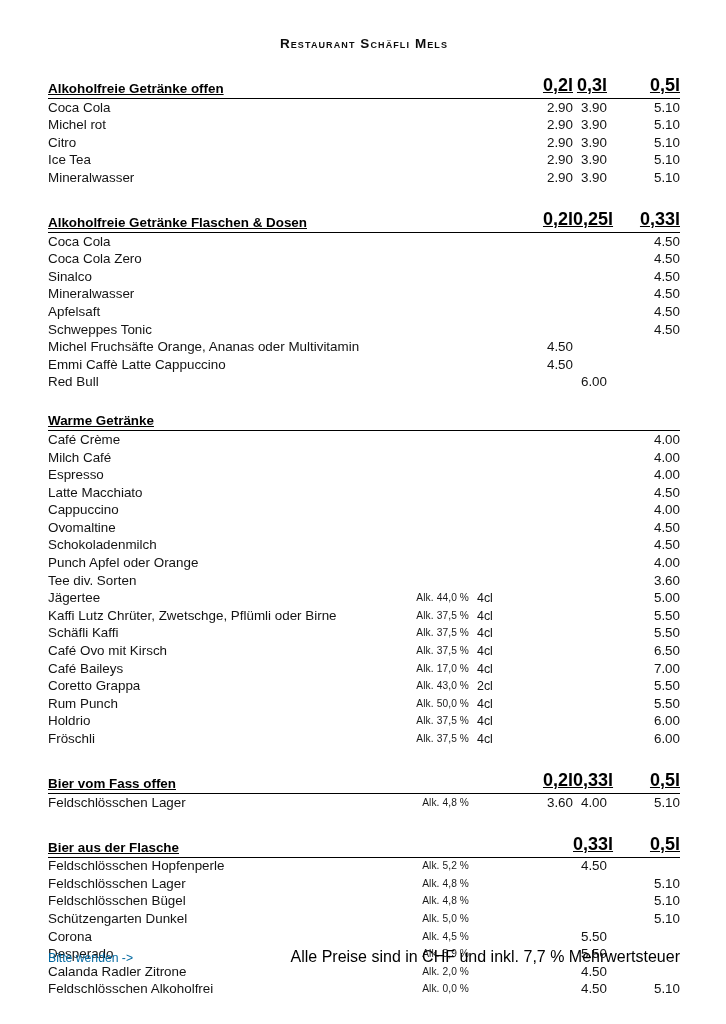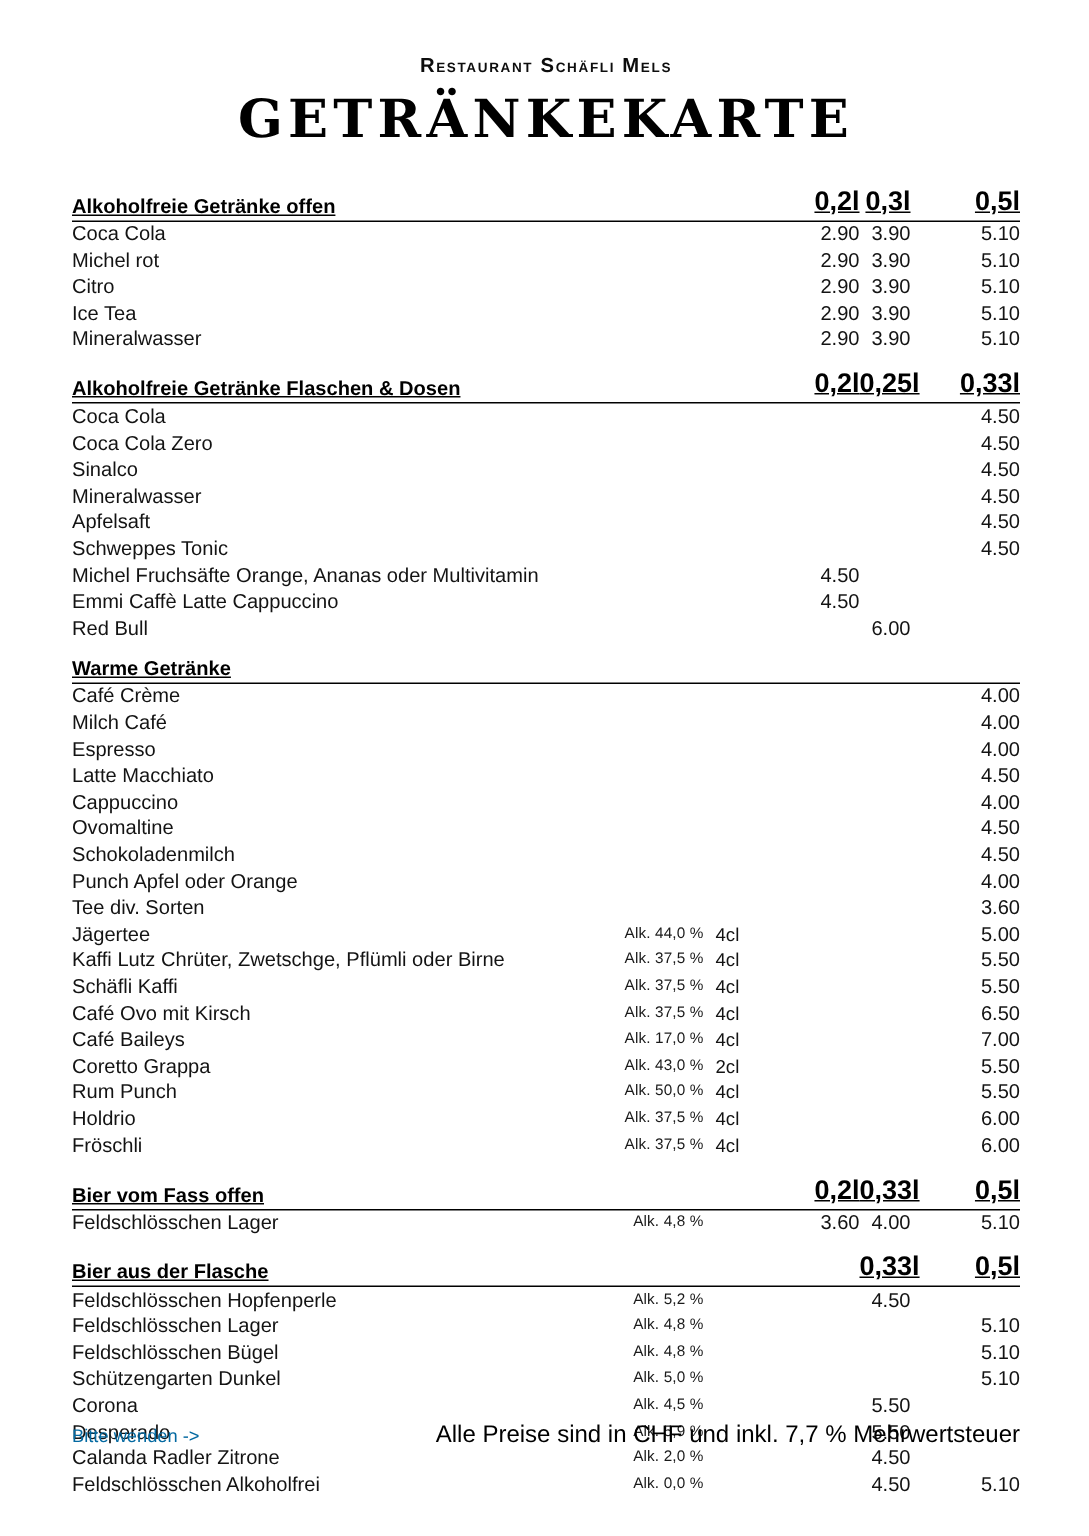--- a/index.html
+++ b/index.html
@@ -39,21 +39,21 @@
     font-weight: bold;
     font-size: 35px;
     letter-spacing: 3.5px;
     margin: 10px 0 0 0;
     color: #000;
     line-height: 1.1;
   }
 
   
   .section {
-    margin-top: 10px;
+    margin-top: 22px;
   }
   .section:first-of-type { margin-top: 24px; }
 
   .section-head {
     display: flex;
     align-items: flex-end;
     font-size: 13.4px;
     font-weight: bold;
     padding-bottom: 2px;
     border-bottom: 1.6px solid #000;
@@ -123,21 +123,20 @@
     font-size: 16px;
   }
 </style>
 </head>
 <body>
 
 <div class="page">
 
   <div class="restaurant-name">Restaurant Schäfli Mels</div>
 
-  <div class="menu-title">GETRÄNKEKARTE</div>
 
   <div id="sections-root">
       <div class="section">
         <div class="section-head">
           <div class="sh-title">Alkoholfreie Getränke offen</div>
           <div class="col c1">0,2l</div>
           <div class="col c2">0,3l</div>
           <div class="col c3">0,5l</div>
         </div>
         <div class="row">

